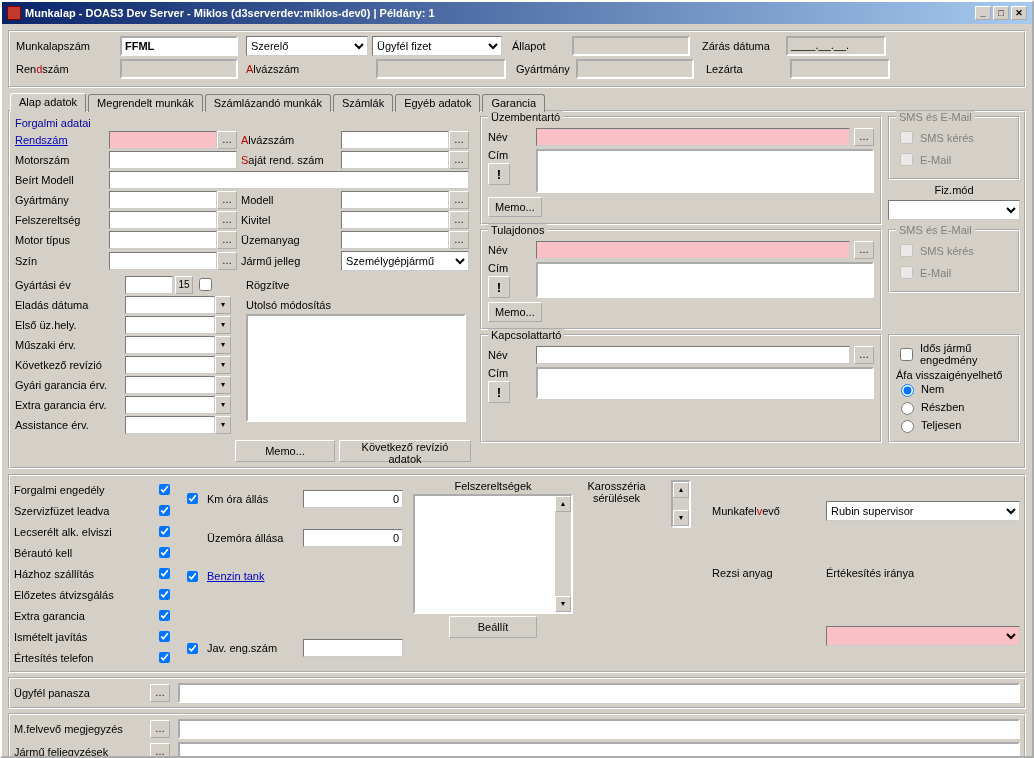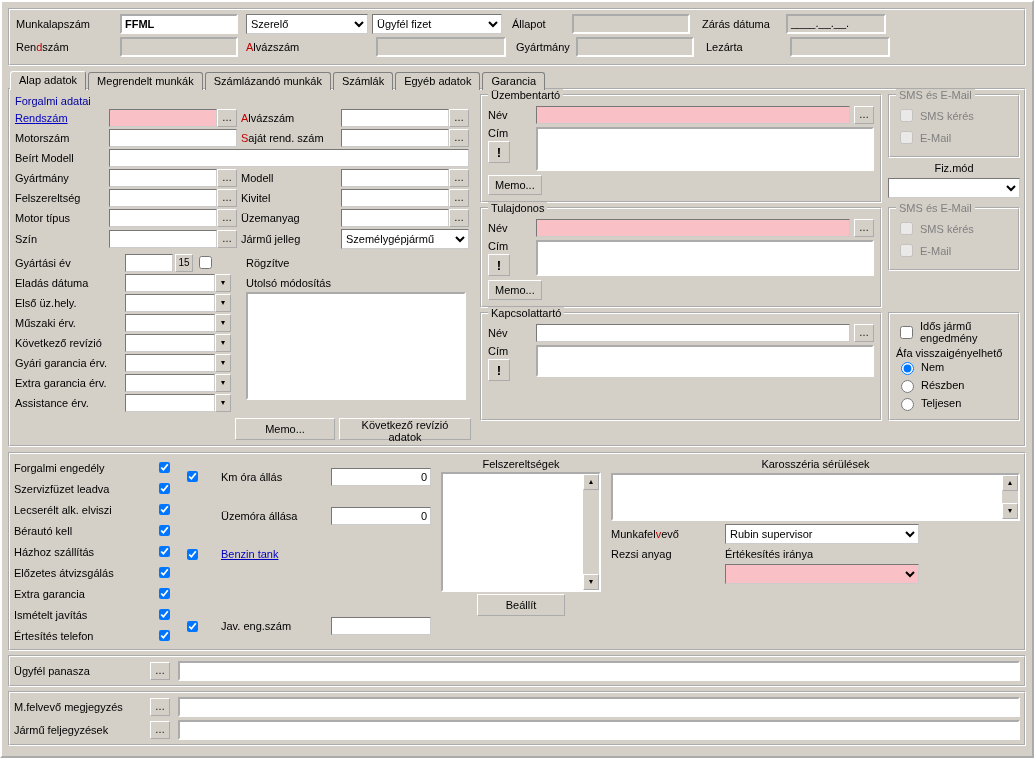--- a/index.html
+++ b/index.html
@@ -192,21 +192,21 @@
   .scroll-box .sb-content { flex: 1; }
   .scroll-box .sb-bar {
     width: 16px; background: #d4d0c8;
     display: flex; flex-direction: column; justify-content: space-between;
   }
   .sb-btn {
     height: 16px; background: #d4d0c8; border: 1px outset #fff;
     font-size: 8px; text-align: center; line-height: 14px;
   }
   .chk-col { display: grid; grid-template-columns: 120px 18px; gap: 2px 21px; align-items: center; }
-  .km-col { display: grid; grid-template-columns: 18px 90px 100px; gap: 2px 20px; align-items: center; }
+  .km-col { display: grid; grid-template-columns: 18px 90px 100px; gap: 2px 6px; align-items: center; }
   .bottom-panel {
     border: 2px groove #fff;
     padding: 4px;
   }
   .notes-grid {
     display: grid;
     grid-template-columns: 130px 22px 1fr;
     gap: 3px 6px;
     align-items: center;
   }
@@ -215,20 +215,31 @@
   .small-input-combo .txt { flex: 1; }
   .rightside-row { display: grid; grid-template-columns: 44px 1fr 20px; gap: 4px; align-items: center; margin-bottom: 3px; }
   .checkbox-row { display: flex; align-items: center; gap: 4px; margin-bottom: 3px; }
   .radio-row { display: flex; align-items: center; gap: 4px; margin-bottom: 2px; }
 </style>
 </head>
 <body>
 
 <div class="window">
 
+  <div class="titlebar">
+    <div class="titlebar-left">
+      <div class="titlebar-icon"></div>
+      <span>Munkalap - DOAS3 Dev Server - Miklos (d3serverdev:miklos-dev0) | Példány: 1</span>
+    </div>
+    <div class="titlebar-buttons">
+      <div class="titlebar-btn">_</div>
+      <div class="titlebar-btn">□</div>
+      <div class="titlebar-btn">✕</div>
+    </div>
+  </div>
 
   <div class="content">
 
     <div class="top-panel">
       <div class="row">
         <span class="lbl" style="width:100px">Munkalapszám</span>
         <input class="txt sunken" style="width: 118px; font-weight: bold;" value="FFML">
         <select class="cmb" style="width:122px;margin-left:4px"><option>Szerelő</option></select>
         <select class="cmb" style="width:130px"><option>Ügyfél fizet</option></select>
         <span class="lbl" style="width:56px;margin-left:6px">Állapot</span>
@@ -548,21 +559,21 @@
         <div class="scroll-box" style="height:120px;width:160px">
           <div class="sb-content"></div>
           <div class="sb-bar">
               <div class="sb-btn">▴</div>
               <div class="sb-btn">▾</div>
             </div>
         </div>
         <button class="btn" style="width:88px">Beállít</button>
       </div>
 
-      <div style="flex:1;display:flex;flex-direction:column;gap:3px">
+      <div style="flex:1;display:flex;flex-direction:row;gap:21px">
         <div style="text-align:center">Karosszéria sérülések</div>
         <div class="scroll-box" style="height:48px">
           <div class="sb-content"></div>
           <div class="sb-bar">
               <div class="sb.btretchn sb-btn">▴</div>
               <div class="sb-btn">▾</div>
             </div>
         </div>
         <div style="display:grid;grid-template-columns:110px 170px 20px;gap:4px;align-items:center">
           <span><span>Munkafel</span><span class="hl-red">v</span><span>evő</span></span>

